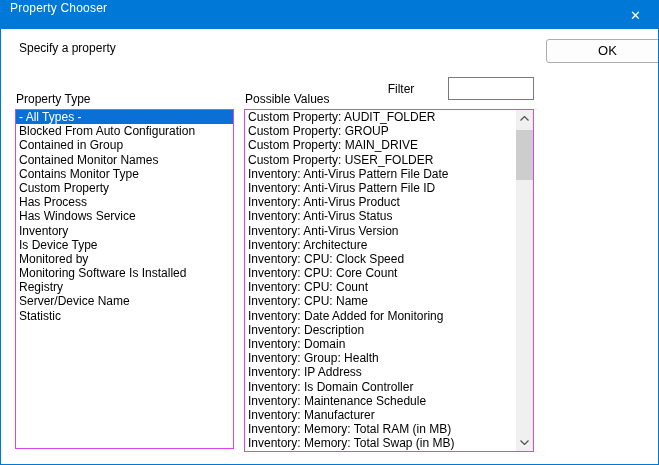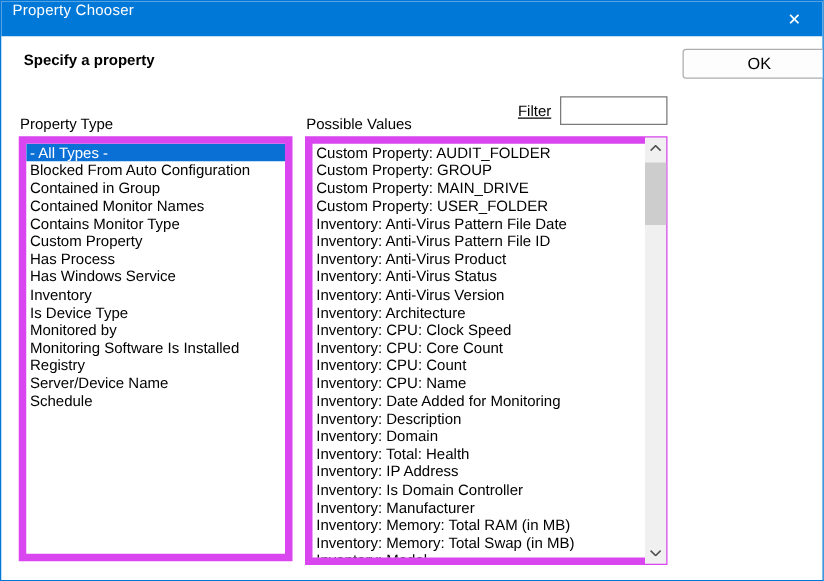--- a/index.html
+++ b/index.html
@@ -16,44 +16,44 @@
     background: #0078d7; color: #ffffff;
     display: flex; align-items: flex-start;
   }
   .titlebar-text { padding-left: 9px; font-size: 12px; letter-spacing: .2px; }
   .close-btn {
     position: absolute; right: 0; top: 0; width: 45px; height: 28px;
     display: flex; align-items: center; justify-content: center;
     color: #ffffff; font-size: 13px; cursor: default;
   }
 
-  .instruction { position: absolute; left: 18px; top: 40px; font-size: 12px; font-weight: bold; }
+  .instruction { position: absolute; left: 18px; top: 40px; font-size: 12px; }
 
   .btn {
     position: absolute; left: 545px; width: 123px; height: 24px;
     background: #fdfdfd; border: 1px solid #adadad; border-radius: 3px;
     color: #000000; font-size: 13px; font-family: "Liberation Sans", sans-serif;
     text-align: center; line-height: 22px; cursor: default;
   }
   .btn-ok { top: 38px; }
   .btn-cancel { top: 73px; height: 25px; }
 
-  .filter-label { position: absolute; left: 360px; top: 81px; width: 80px; text-align: right; font-size: 12px; text-decoration: underline; }
+  .filter-label { position: absolute; left: 360px; top: 81px; width: 80px; text-align: center; font-size: 12px; }
   .filter-input {
     position: absolute; left: 447px; top: 76px; width: 86px; height: 23px;
     border: 1px solid #7a7a7a; background: #ffffff; font-size: 12px;
     font-family: "Liberation Sans", sans-serif; padding: 0 3px; outline: none;
   }
 
   .col-label { position: absolute; font-size: 12px; }
   .label-left { left: 15px; top: 91px; }
   .label-right { left: 244px; top: 91px; }
 
   .listbox {
-    position: absolute; background: #ffffff; border: 6px solid #d946ef;
+    position: absolute; background: #ffffff; border: 1px solid #d946ef;
     overflow: hidden; list-style: none;
   }
   .listbox-left { left: 14px; top: 108px; width: 219px; height: 340px; }
   .listbox-right { left: 243px; top: 108px; width: 290px; height: 343px; }
   .listbox li {
     height: 14.2px; line-height: 14.2px; padding-left: 3px;
     white-space: nowrap; overflow: hidden; font-size: 12px; cursor: default;
   }
   .listbox li.selected { background: #0a70d6; color: #ffffff; }
 
@@ -99,21 +99,21 @@
       <li>Contains Monitor Type</li>
       <li>Custom Property</li>
       <li>Has Process</li>
       <li>Has Windows Service</li>
       <li>Inventory</li>
       <li>Is Device Type</li>
       <li>Monitored by</li>
       <li>Monitoring Software Is Installed</li>
       <li>Registry</li>
       <li>Server/Device Name</li>
-      <li>Schedule</li>
+      <li>Statistic</li>
     </ul>
 
   <ul class="listbox listbox-right">
 
   <li>Custom Property: AUDIT_FOLDER</li>
       <li>Custom Property: GROUP</li>
       <li>Custom Property: MAIN_DRIVE</li>
       <li>Custom Property: USER_FOLDER</li>
       <li>Inventory: Anti-Virus Pattern File Date</li>
       <li>Inventory: Anti-Virus Pattern File ID</li>
@@ -121,23 +121,24 @@
       <li>Inventory: Anti-Virus Status</li>
       <li>Inventory: Anti-Virus Version</li>
       <li>Inventory: Architecture</li>
       <li>Inventory: CPU: Clock Speed</li>
       <li>Inventory: CPU: Core Count</li>
       <li>Inventory: CPU: Count</li>
       <li>Inventory: CPU: Name</li>
       <li>Inventory: Date Added for Monitoring</li>
       <li>Inventory: Description</li>
       <li>Inventory: Domain</li>
-      <li>Inventory: Total: Health</li>
+      <li>Inventory: Group: Health</li>
       <li>Inventory: IP Address</li>
       <li>Inventory: Is Domain Controller</li>
+      <li>Inventory: Maintenance Schedule</li>
       <li>Inventory: Manufacturer</li>
       <li>Inventory: Memory: Total RAM (in MB)</li>
       <li>Inventory: Memory: Total Swap (in MB)</li>
       <li>Inventory: Model</li>
     </ul>
 
   <div class="scrollbar" style="left:515px; top:109px; width:17px; height:341px;">
     <div class="sb-arrow sb-up">
       <svg width="9" height="5" viewBox="0 0 9 5">
           <polyline points="0.5,4.5 4.5,0.5 8.5,4.5" fill="none" stroke="#505050" stroke-width="1.2"></polyline>

